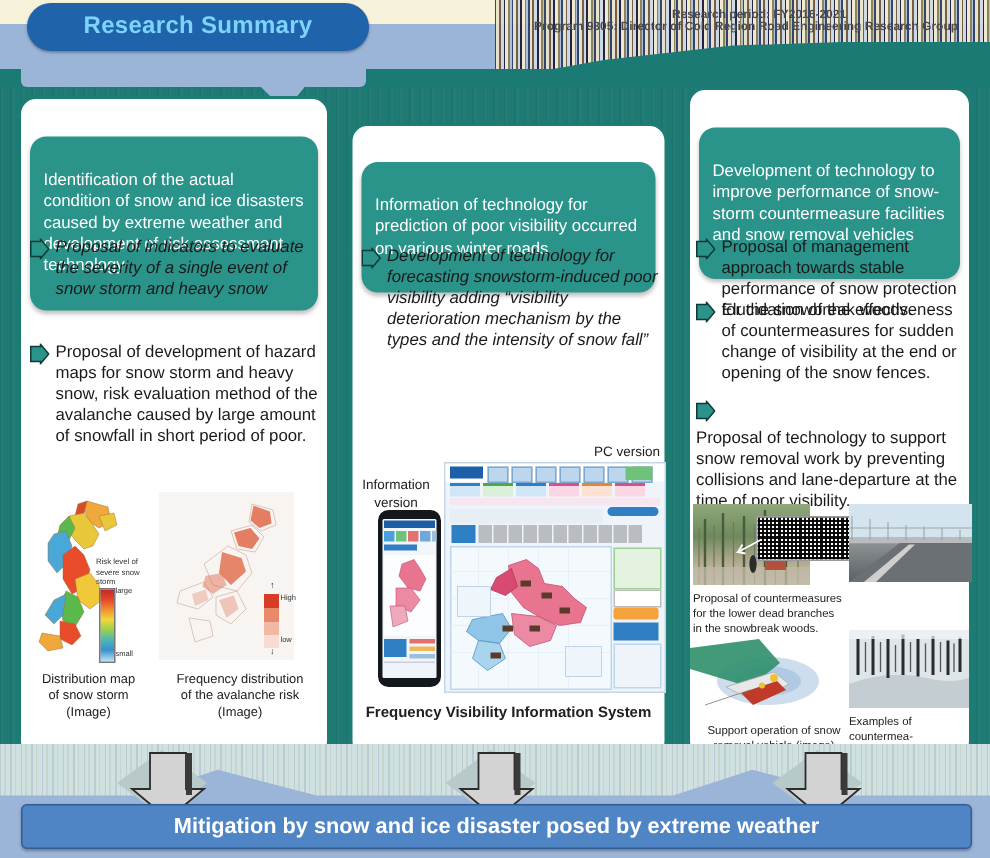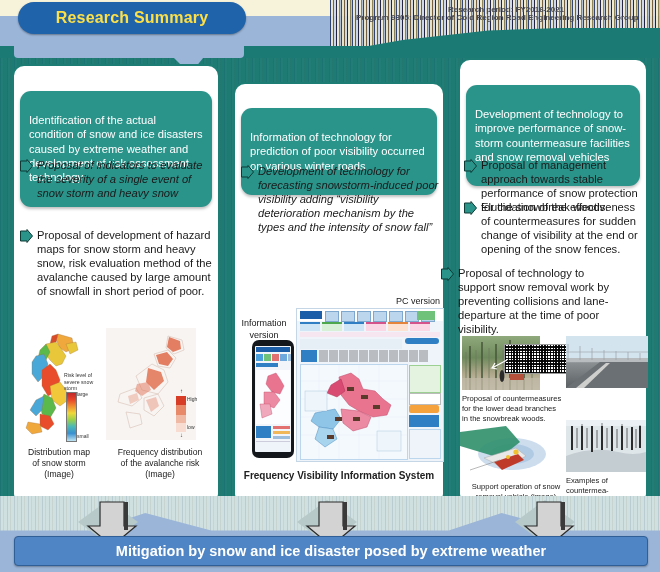--- a/index.html
+++ b/index.html
@@ -30,21 +30,21 @@
 
   .teal-main{position:absolute;left:0;top:58px;width:660px;height:450px;background:#1b7a73;}
   .teal-curve{position:absolute;left:330px;top:28px;width:330px;height:40px;background:#1b7a73;
      clip-path:polygon(0% 100%,0% 62%,22% 30%,48% 6%,70% 0%,100% 0%,100% 100%);}
 
   
   .title-shadowband{position:absolute;left:14px;top:30px;width:230px;height:28px;background:#9bb5d8;border-radius:4px;}
   .title-tail{position:absolute;left:168px;top:52px;width:40px;height:22px;background:#9bb5d8;
      clip-path:polygon(0% 0%,100% 0%,55% 100%);}
   .title-pill{position:absolute;left:18px;top:2px;width:228px;height:32px;border-radius:16px;
-     background:#1f63ab;color:#fde047;display:flex;align-items:center;justify-content:center;
+     background:#1f63ab;color:#7dd3fc;display:flex;align-items:center;justify-content:center;
      font-size:16px;font-weight:bold;letter-spacing:.2px;
      box-shadow:0 1px 2px rgba(0,0,0,.35);}
 
   
   .hdr-text{position:absolute;color:#4a4a52;white-space:nowrap;font-weight:bold;}
   .hdr-l1{left:356px;top:13px;font-size:8px;}
   .hdr-l2{left:448px;top:5px;font-size:8px;}
 
   
   .panel{position:absolute;background:#ffffff;border:2.5px solid #1d7d74;border-radius:12px;box-sizing:border-box;}
@@ -316,21 +316,21 @@
       <path d="M0.5 2 L7 2 L7 0.5 L12.5 7 L7 13.5 L7 12 L0.5 12 Z" fill="#2a938a" stroke="#0d3b36" stroke-width="1"></path>
     </svg>
     <div class="btxt">Proposal of management approach towards stable performance of snow protection for the snowbreak woods.</div>
   </div>
   <div class="bullet" style="left:464px;top:200px;width:180px;">
     <svg class="barrow" viewBox="0 0 13 14">
       <path d="M0.5 2 L7 2 L7 0.5 L12.5 7 L7 13.5 L7 12 L0.5 12 Z" fill="#2a938a" stroke="#0d3b36" stroke-width="1"></path>
     </svg>
     <div class="btxt">Elucidation of the effectiveness of countermeasures for sudden change of visibility at the end or opening of the snow fences.</div>
   </div>
-  <div class="bullet" style="left:441px;top:266px;width:180px;">
+  <div class="bullet" style="left:464px;top:266px;width:180px;flex-direction:column;">
     <svg class="barrow" viewBox="0 0 13 14">
       <path d="M0.5 2 L7 2 L7 0.5 L12.5 7 L7 13.5 L7 12 L0.5 12 Z" fill="#2a938a" stroke="#0d3b36" stroke-width="1"></path>
     </svg>
     <div class="btxt">Proposal of technology to support snow removal work by preventing collisions and lane-departure at the time of poor visibility.</div>
   </div>
 
   <div class="photo" style="left:462px;top:336px;width:78px;height:54px;
        background:linear-gradient(180deg,#8fa87c 0%,#6e8a5c 40%,#b0a88c 70%,#cfcabc 100%);">
     <svg viewBox="0 0 78 54" style="width:100%;height:100%;">
       <g stroke="#4a5a3c" stroke-width="1.6">

